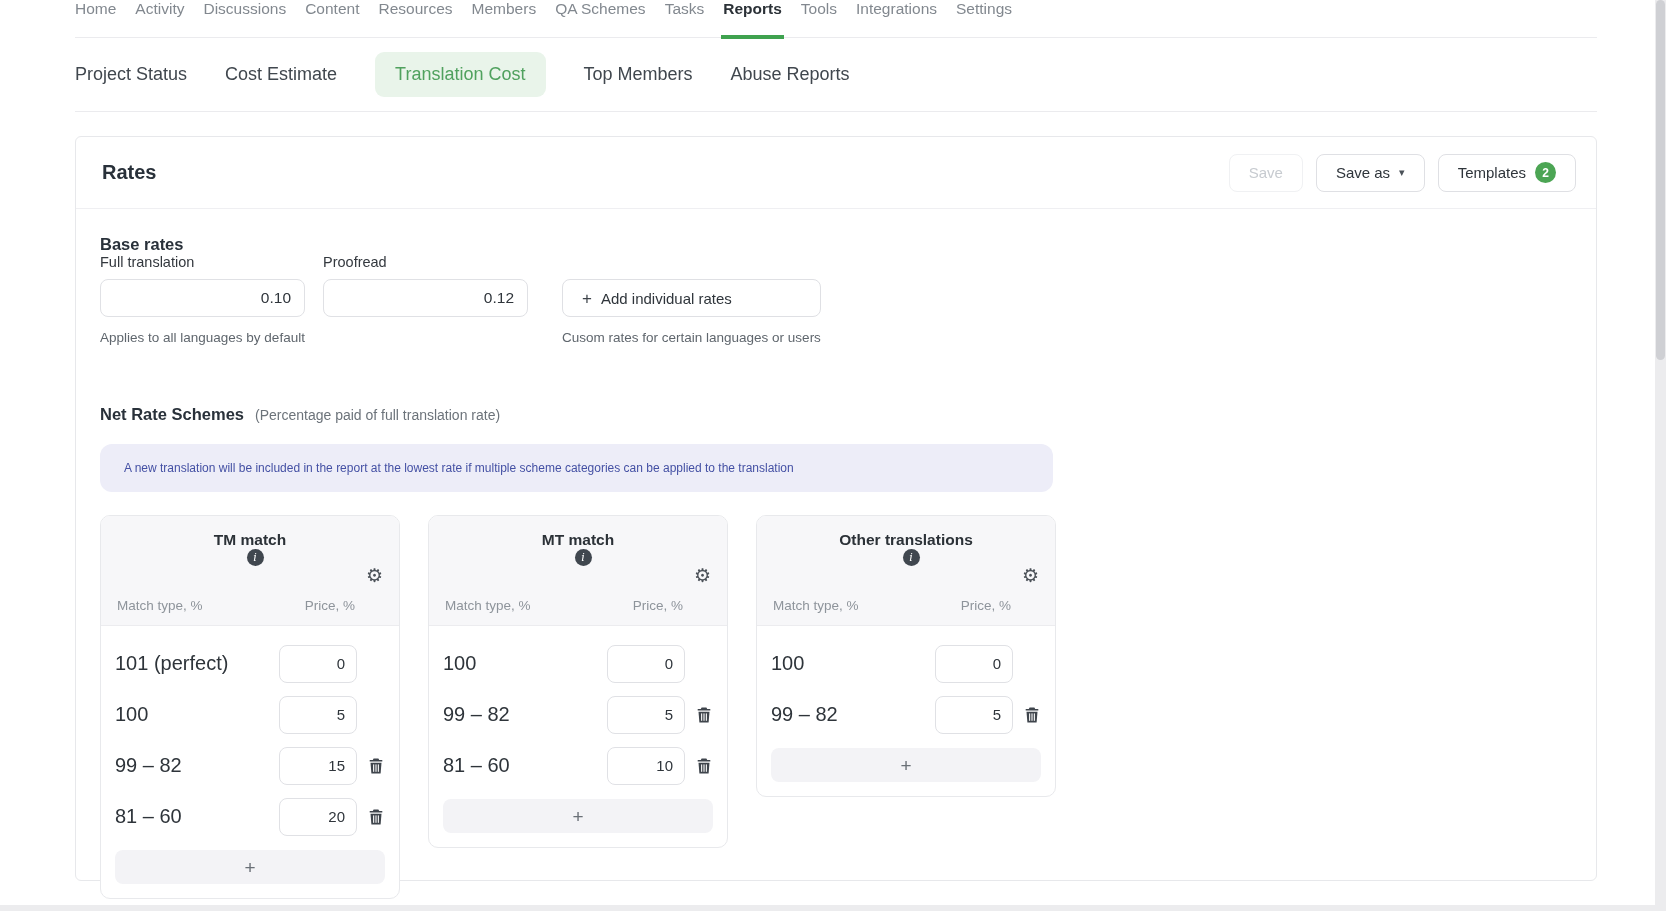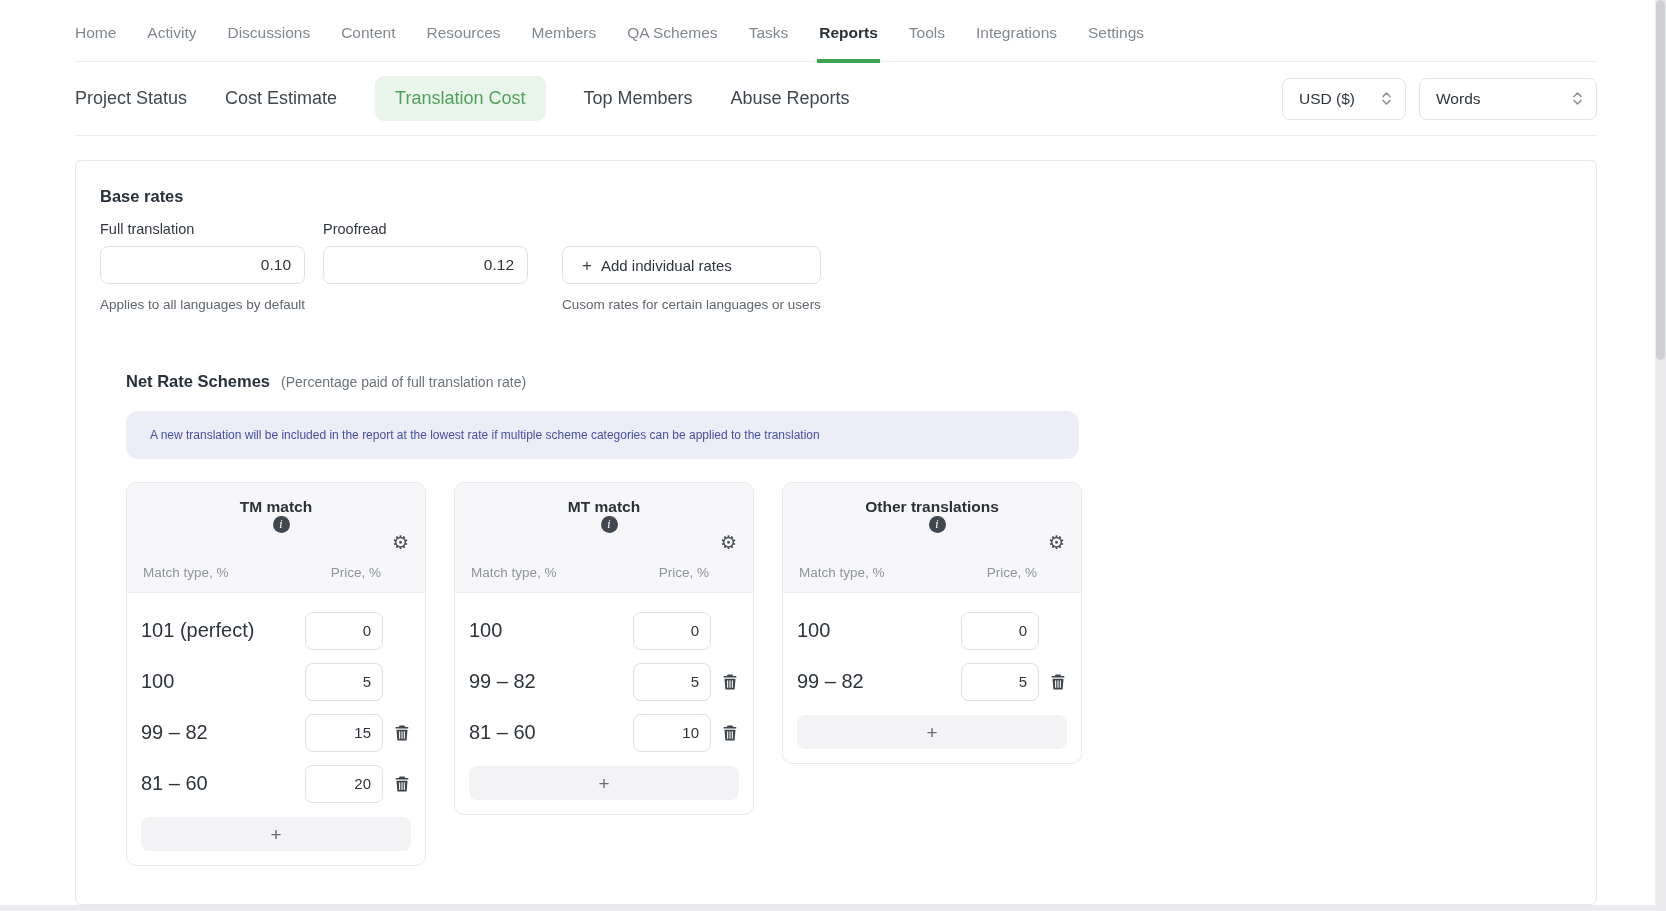--- a/index.html
+++ b/index.html
@@ -2,21 +2,21 @@
 <html><head>
 <meta charset="utf-8">
 <style>
   * { margin: 0; padding: 0; box-sizing: border-box; }
   html, body { width: 1666px; height: 911px; overflow: hidden; background: #fff;
     font-family: "Liberation Sans", "DejaVu Sans", sans-serif; color: #2c3238; }
   .viewport { position: relative; width: 1666px; height: 911px; }
   .content { padding: 0 69px 0 75px; }
 
   
-  .topnav { display: flex; gap: 31px; padding-top: 24px; border-bottom: 1px solid #ebebee; }
+  .topnav { display: flex; gap: 19px; border-bottom: 1px solid #ebebee; }
   .nav-item { position: relative; padding-bottom: 19px; font-size: 15.5px; color: #82888f; cursor: pointer; white-space: nowrap; }
   .nav-item.active { color: #2b3137; font-weight: bold; }
   .nav-item.active::after { content: ""; position: absolute; left: -2px; right: -2px; bottom: -2px; height: 4px; background: #3fa24f; }
 
   
   .subtabs { display: flex; align-items: center; gap: 38px; height: 74px; border-bottom: 1px solid #ebebee; }
   .subtab { font-size: 18px; color: #40474e; cursor: pointer; white-space: nowrap; }
   .subtab.active { background: #e9f4ea; color: #50a15e; padding: 12px 20px; border-radius: 9px; }
   .subtabs-right { margin-left: auto; display: flex; gap: 13px; }
   .select { display: flex; align-items: center; justify-content: space-between; height: 42px;
@@ -35,34 +35,34 @@
     border: 1px solid #dfe0e4; border-radius: 8px; font-size: 15px; color: #2f353b; cursor: pointer; white-space: nowrap; }
   .btn.disabled { color: #c7cbd0; border-color: #f0f1f3; cursor: default; }
   .caret { font-size: 11px; color: #4b5158; line-height: 1; }
   .badge { display: inline-flex; align-items: center; justify-content: center; width: 21px; height: 21px;
     border-radius: 50%; background: #4ca554; color: #fff; font-size: 12px; font-weight: bold; }
 
   .panel-body { padding: 26px 24px 16px 24px; }
 
   
   .section-title { font-size: 16.5px; font-weight: bold; color: #29313a; }
-  .base-fields { display: flex; align-items: flex-start; margin-top: 15px; }
+  .base-fields { display: flex; align-items: flex-start; }
   .field { display: flex; flex-direction: column; }
   .field-label { font-size: 14.5px; color: #33383e; margin-bottom: 9px; }
   .rate-input { width: 205px; height: 38px; border: 1px solid #e0e1e5; border-radius: 8px;
     text-align: right; padding-right: 13px; font-size: 15.5px; color: #2f353b;
     font-family: "Liberation Sans", sans-serif; outline: none; background: #fff; }
   .field + .field { margin-left: 18px; }
   .helper { font-size: 13.5px; color: #5f666d; margin-top: 13px; }
   .add-individual-col { margin-left: 34px; display: flex; flex-direction: column; }
   .add-individual-col .btn { margin-top: 25px; height: 38px; }
   .plus { font-size: 17px; color: #3d434a; line-height: 1; }
 
   
-  .nrs { margin-top: 60px; margin-left: 26px; }
+  .nrs { margin-top: 60px; }
   .nrs-title-row { display: flex; align-items: baseline; gap: 11px; }
   .nrs-subtitle { font-size: 14px; color: #6c737a; }
   .banner { margin-top: 20px; width: 953px; height: 48px; display: flex; align-items: center;
     padding: 0 24px; background: #ededf8; border-radius: 12px; font-size: 12px; color: #4450a4; }
 
   .cards { display: flex; align-items: flex-start; gap: 28px; margin-top: 23px; }
   .scheme-card { width: 300px; border: 1px solid #e8e9ec; border-radius: 10px; background: #fff; overflow: hidden; }
   .card-header { background: #f7f7f9; border-bottom: 1px solid #ececef; padding: 15px 16px 0 16px; }
   .card-title-row { display: flex; align-items: center; flex-direction: column; }
   .card-title { font-size: 15.5px; font-weight: bold; color: #2b3137; }
@@ -111,39 +111,39 @@
       <div class="nav-item">Settings</div>
     </div>
 
     <div class="subtabs">
       <div class="subtab">Project Status</div>
       <div class="subtab">Cost Estimate</div>
       <div class="subtab active">Translation Cost</div>
       <div class="subtab">Top Members</div>
       <div class="subtab">Abuse Reports</div>
 
-      <div class="subtabs-right">
-        <div class="select currency">
-          <span>USD ($)</span>
-          <svg class="updown" width="11" height="15" viewBox="0 0 11 15">
-            <path d="M2 5.5 L5.5 2 L9 5.5" fill="none" stroke="#8b9197" stroke-width="1.6" stroke-linecap="round" stroke-linejoin="round"></path>
-            <path d="M2 9.5 L5.5 13 L9 9.5" fill="none" stroke="#8b9197" stroke-width="1.6" stroke-linecap="round" stroke-linejoin="round"></path>
-          </svg>
-        </div>
-        <div class="select unit">
-          <span>Words</span>
-          <svg class="updown" width="11" height="15" viewBox="0 0 11 15">
-            <path d="M2 5.5 L5.5 2 L9 5.5" fill="none" stroke="#8b9197" stroke-width="1.6" stroke-linecap="round" stroke-linejoin="round"></path>
-            <path d="M2 9.5 L5.5 13 L9 9.5" fill="none" stroke="#8b9197" stroke-width="1.6" stroke-linecap="round" stroke-linejoin="round"></path>
-          </svg>
+    </div>
+
+    <div class="panel">
+      <div class="panel-header">
+        <div class="panel-title">Rates</div>
+        <div class="panel-actions">
+          <button class="btn disabled">
+            <span>Save</span>
+          </button>
+          <button class="btn">
+            <span>Save as</span>
+            <span class="caret">▾</span>
+          </button>
+          <button class="btn">
+            <span>Templates</span>
+            <span class="badge">2</span>
+          </button>
         </div>
       </div>
-    </div>
-
-    <div class="panel">
 
       <div class="panel-body">
 
         <div class="section-title">Base rates</div>
         <div class="base-fields">
           <div class="field">
             <div class="field-label">Full translation</div>
             <input class="rate-input" type="text" value="0.10" style="">
             <div class="helper">Applies to all languages by default</div>
           </div>

